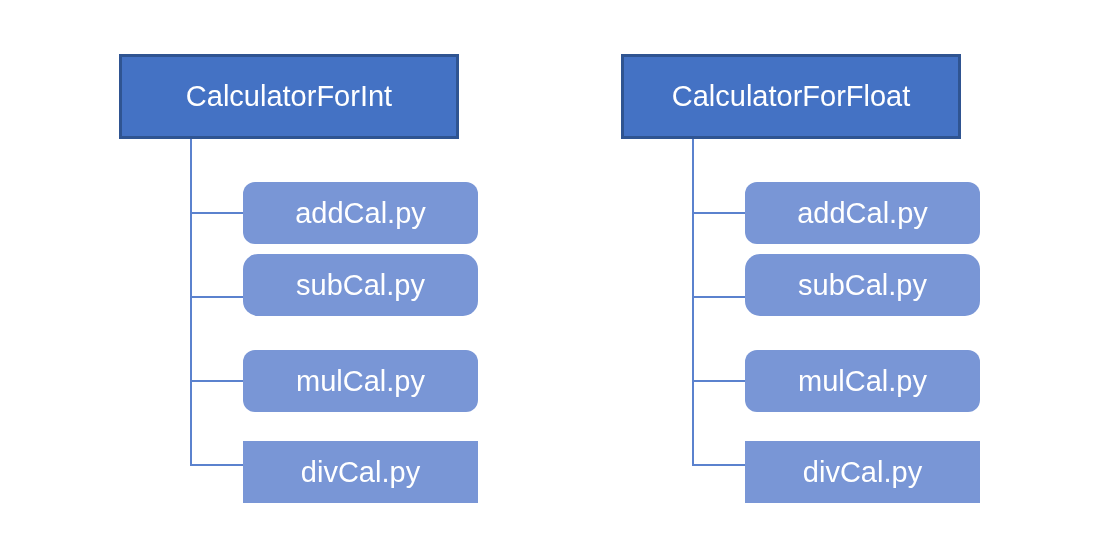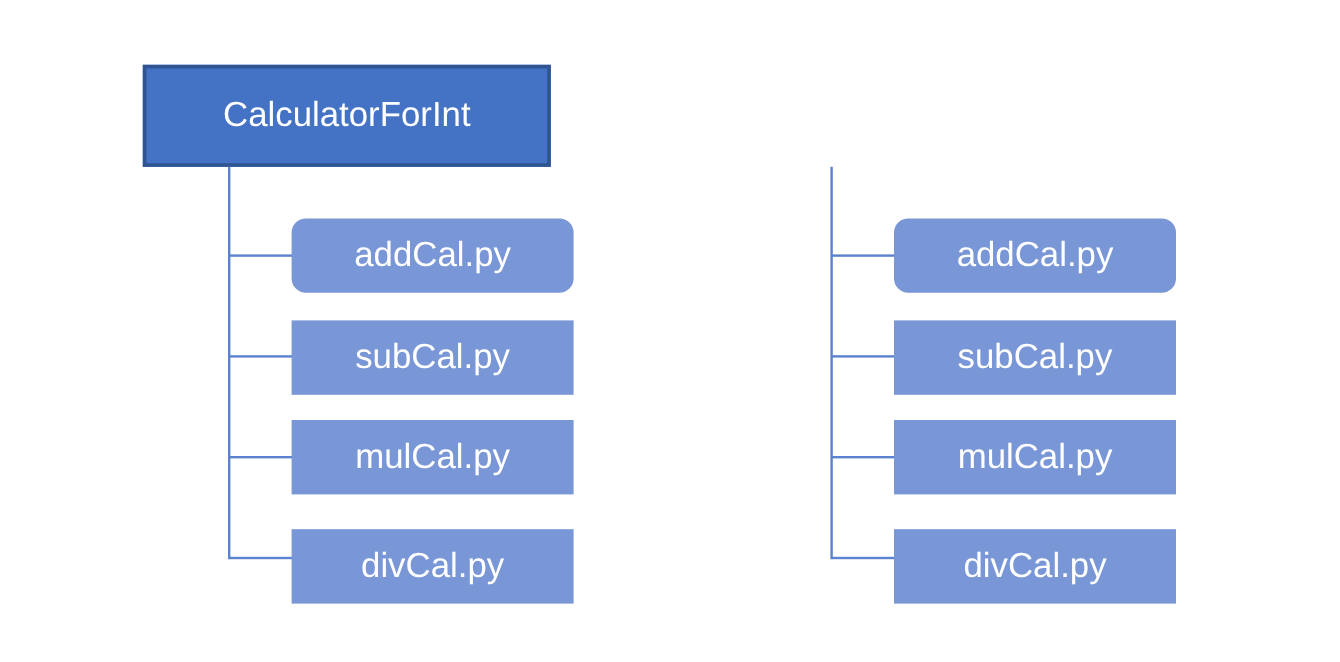--- a/index.html
+++ b/index.html
@@ -67,22 +67,22 @@
     height: 62px;
     background: var(--child-fill, #7996D6);
     color: var(--text-color, #ffffff);
     font-size: 29px;
     display: flex;
     align-items: center;
     justify-content: center;
     white-space: nowrap;
   }
   .child-box.c1 { top: 128px; border-radius: 12px; }
-  .child-box.c2 { top: 213px; }
-  .child-box.c3 { top: 296px; }
+  .child-box.c2 { top: 200px; border-radius: 15px; }
+  .child-box.c3 { top: 296px; border-radius: 12px; }
   .child-box.c4 { top: 387px; }
 </style>
 </head>
 <body>
 
 <div class="canvas">
 
   <div class="tree tree-left">
     <div class="root-box">CalculatorForInt</div>
     <div class="trunk"></div>
@@ -90,20 +90,21 @@
     <div class="branch b2"></div>
     <div class="branch b3"></div>
     <div class="branch b4"></div>
     <div class="child-box c1">addCal.py</div>
     <div class="child-box c2">subCal.py</div>
     <div class="child-box c3">mulCal.py</div>
     <div class="child-box c4">divCal.py</div>
   </div>
 
   <div class="tree tree-right">
+    <div class="root-box">CalculatorForFloat</div>
     <div class="trunk"></div>
     <div class="branch b1"></div>
     <div class="branch b2"></div>
     <div class="branch b3"></div>
     <div class="branch b4"></div>
     <div class="child-box c1">addCal.py</div>
     <div class="child-box c2">subCal.py</div>
     <div class="child-box c3">mulCal.py</div>
     <div class="child-box c4">divCal.py</div>
   </div>

